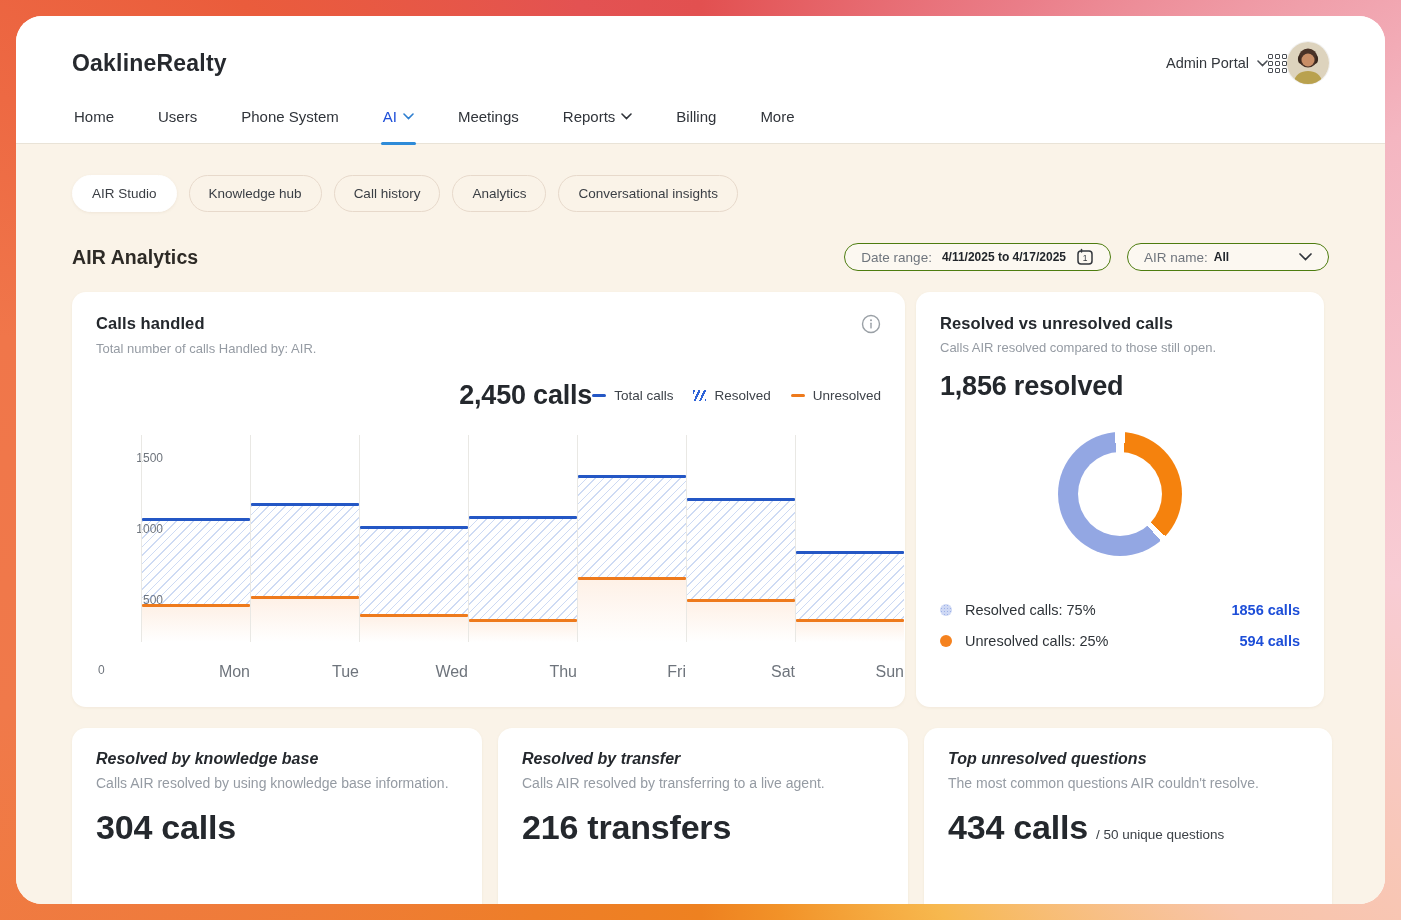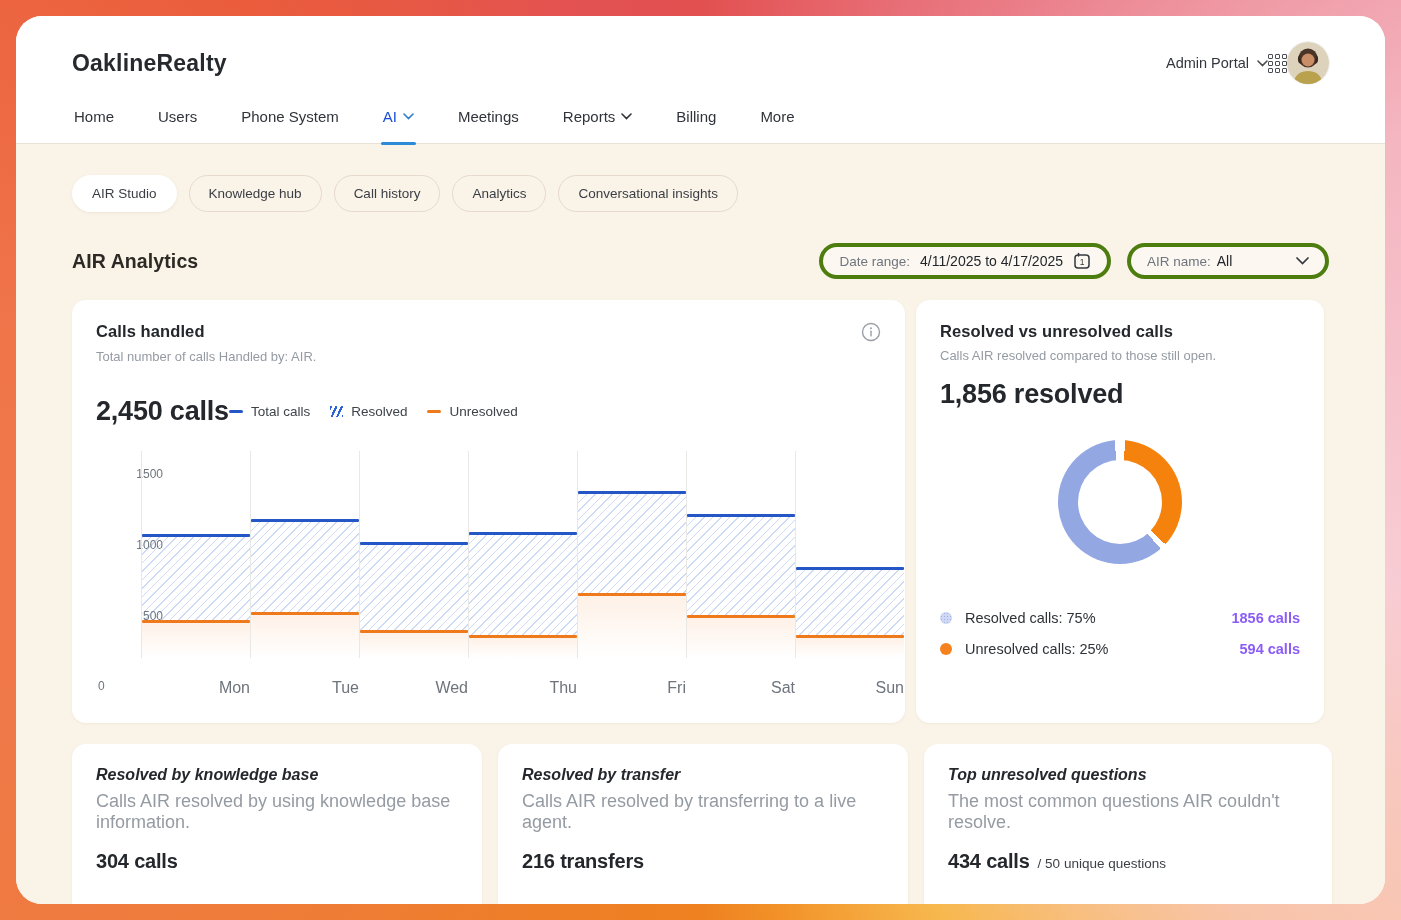--- a/index.html
+++ b/index.html
@@ -44,35 +44,35 @@
   .content { flex:1; background:#faf3e8; padding:31px 56px 0 56px; overflow:hidden; }
 
   .pills { display:flex; gap:12px; }
   .pill { height:37px; display:flex; align-items:center; padding:0 19px; border-radius:19px;
     font-size:13.5px; color:#3a3e44; border:1px solid #e7d9cb; cursor:pointer; background:transparent; }
   .pill.active { background:#fff; border-color:#fff; box-shadow:0 1px 3px rgba(150,120,80,.10); }
 
   .page-head { margin-top:31px; display:flex; align-items:center; justify-content:space-between; }
   .page-title { font-size:19.5px; font-weight:700; color:#2d2a26; letter-spacing:.1px; }
   .filters { display:flex; gap:16px; }
-  .filter-ctl { height:36px; display:flex; align-items:center; gap:10px; padding:0 16px;
-    border:4px solid #4d7c0f; border-radius:18px; background:#fcf8f1; font-size:13.5px; cursor:pointer; }
+  .filter-ctl { height:28px; display:flex; align-items:center; gap:10px; padding:0 16px;
+    border:1px solid #4d7c0f; border-radius:18px; background:#fcf8f1; font-size:13.5px; cursor:pointer; }
   .filter-ctl .lab { color:#6f757d; }
-  .filter-ctl .val { color:#22262b; font-weight:400; font-size:14px; }
+  .filter-ctl .val { color:#22262b; font-weight:700; font-size:12px; }
   .filter-ctl.select { width:202px; justify-content:space-between; }
   .filter-ctl.select .left { display:flex; gap:6px; align-items:center; }
 
   
   .grid-top { margin-top:21px; display:grid; grid-template-columns:833px 408px; column-gap:20px;gap:11px; }
   .grid-bottom { margin-top:21px; display:grid; grid-template-columns:410px 410px 408px; column-gap:16px; }
   .card { background:#fff; border-radius:14px; padding:22px 24px; box-shadow:0 1px 3px rgba(140,110,70,.08); }
   .card-title { font-size:16.5px; font-weight:700; color:#24282d; letter-spacing:.1px; }
   .card-sub { margin-top:7px; font-size:13px; color:#959ba3; }
   .card-head { display:flex; justify-content:space-between; align-items:flex-start; }
-  .big-row { margin-top:32px; display:flex; align-items:center; justify-content:flex-start; }
+  .big-row { margin-top:24px; display:flex; align-items:center; justify-content:flex-end; }
   .big-num { font-size:27px; font-weight:700; color:#24282d; letter-spacing:-.2px; }
 
   
   .legend { display:flex; gap:20px; align-items:center; }
   .legend-item { display:flex; gap:8px; align-items:center; font-size:13.5px; color:#3e434a; }
   .lg-dash { width:14px; height:3px; border-radius:2px; }
   .lg-hatch { width:13px; height:11px;
     background:repeating-linear-gradient(115deg, #2e63d8 0 2px, transparent 2px 5px); }
 
   
@@ -90,29 +90,29 @@
     background:linear-gradient(180deg, rgba(247,138,56,.12), rgba(247,138,56,0)); }
   .day-label { position:absolute; top:228px; width:100%; text-align:right; font-size:16px; color:#6e747c; }
 
   
   .donut-wrap { display:flex; justify-content:center; margin-top:30px; }
   .donut { position:relative; width:124px; height:124px; border-radius:50%; }
   .donut .hole { position:absolute; left:20px; top:20px; width:84px; height:84px;
     border-radius:50%; background:#fff; }
   .donut-legend { margin-top:46px; display:flex; flex-direction:column; gap:15px; }
   .dl-row { display:flex; align-items:center; gap:13px; font-size:14.5px; color:#2e3338; }
-  .dl-row .dl-val { margin-left:auto; font-weight:700; color:#8b5cf6;text-align:right; }
+  .dl-row .dl-val { margin-left:auto; font-weight:700; color:#1d4ed8;text-align:right; }
   .dot { width:12px; height:12px; border-radius:50%; }
   .dot.dotted { background-image:radial-gradient(#9db1e8 1px, rgba(157,177,232,.25) 1px);
     background-size:3px 3px; background-color:#dfe6f8; }
 
   .bottom-title { font-size:16px; font-weight:700; color:#24282d;font-style:italic; }
-  .bottom-sub { margin-top:7px; font-size:18px; color:#959ba3; }
+  .bottom-sub { margin-top:7px; font-size:14px; color:#959ba3; }
   .bottom-val-row { margin-top:17px; display:flex; align-items:baseline; gap:8px; }
-  .bottom-val { font-size:20px; font-weight:700; color:#24282d; letter-spacing:-.2px; }
+  .bottom-val { font-size:34px; font-weight:700; color:#24282d; letter-spacing:-.2px; }
   .bottom-suffix { font-size:13.5px; color:#3c4147; }
 
   .icon-btn { cursor:pointer; }
 </style>
 </head>
 <body>
 
 <div class="frame">
   <div class="window">
 

